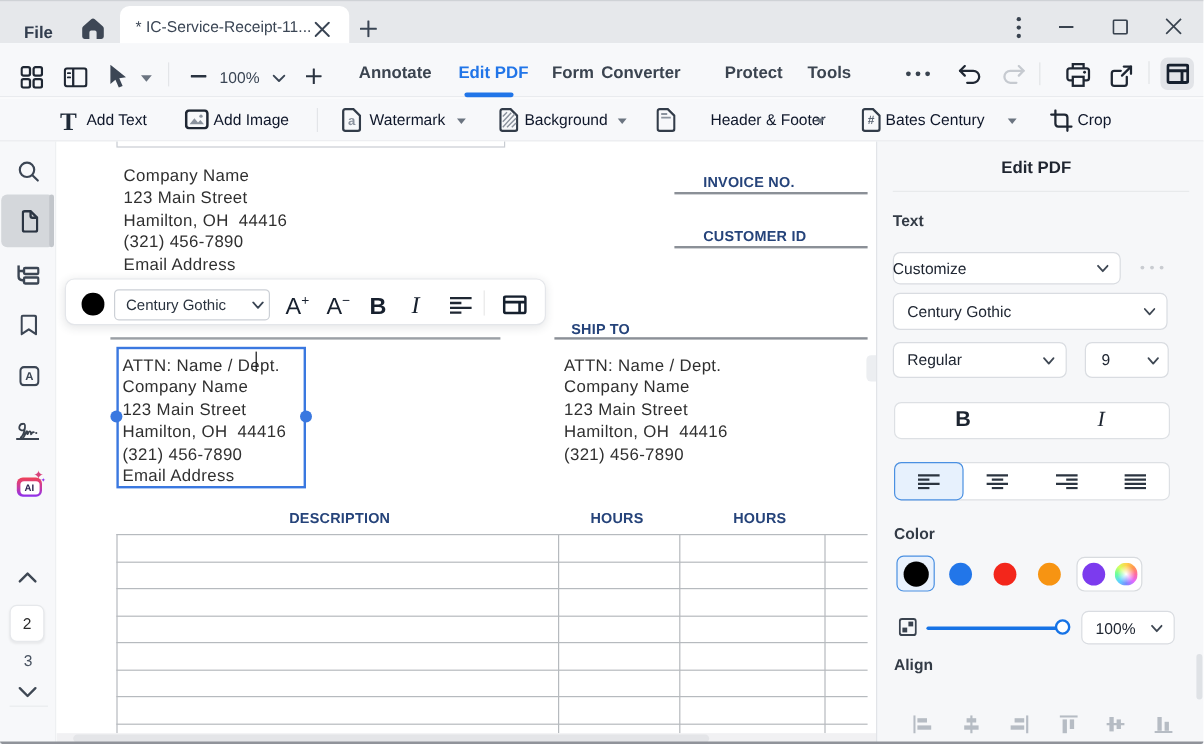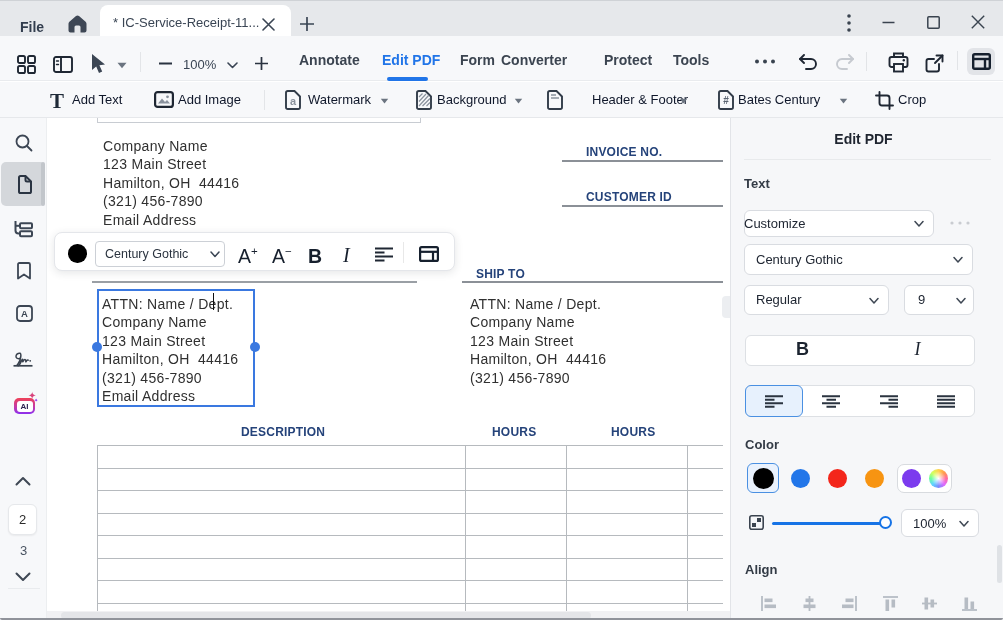--- a/index.html
+++ b/index.html
@@ -362,21 +362,21 @@
       <rect x="8" y="3" width="4" height="4" fill="#3a434f"></rect>
   </svg>
   <div class="abs" style="left:41px; top:404px; width:117px; height:3px; background:#1673e6; border-radius:2px;"></div>
   <div class="abs" style="left:148px; top:398px; width:13px; height:13px; border-radius:50%; background:#fff; border:2.5px solid #1673e6;"></div>
   <div class="pbox" style="left:170px; top:391px; width:78px; height:28px;"></div>
   <div class="ptext" style="left:182px; top:398px;">100%</div>
   <svg class="chev" style="left:228px; top:401px;" viewBox="0 0 10 10">
       <path d="M1 2.5 L5 7 L9 2.5" fill="none" stroke="#3f4854" stroke-width="1.5" stroke-linecap="round" stroke-linejoin="round"></path>
     </svg>
 
-  <div class="plabel" style="left:14px; top:444px;">Align</div>
+  <div class="plabel" style="left:14px; top:428px;">Align</div>
   <div id="alignicons">
       <svg class="abs" style="left:30px; top:478px;" width="16" height="16" viewBox="0 0 16 16">
         <path d="M1 0 V15" stroke="#b6bcc4" stroke-width="1.8"></path>
         <rect x="3.5" y="2.5" width="8" height="3.6" fill="#b6bcc4"></rect>
         <rect x="3.5" y="8.5" width="11.5" height="3.6" fill="#b6bcc4"></rect>
       </svg>
       <svg class="abs" style="left:71px; top:478px;" width="16" height="16" viewBox="0 0 16 16">
         <path d="M7.5 0 V15" stroke="#b6bcc4" stroke-width="1.8"></path>
         <rect x="3.5" y="2.5" width="8" height="3.6" fill="#b6bcc4"></rect>
         <rect x="1.5" y="8.5" width="12" height="3.6" fill="#b6bcc4"></rect>

